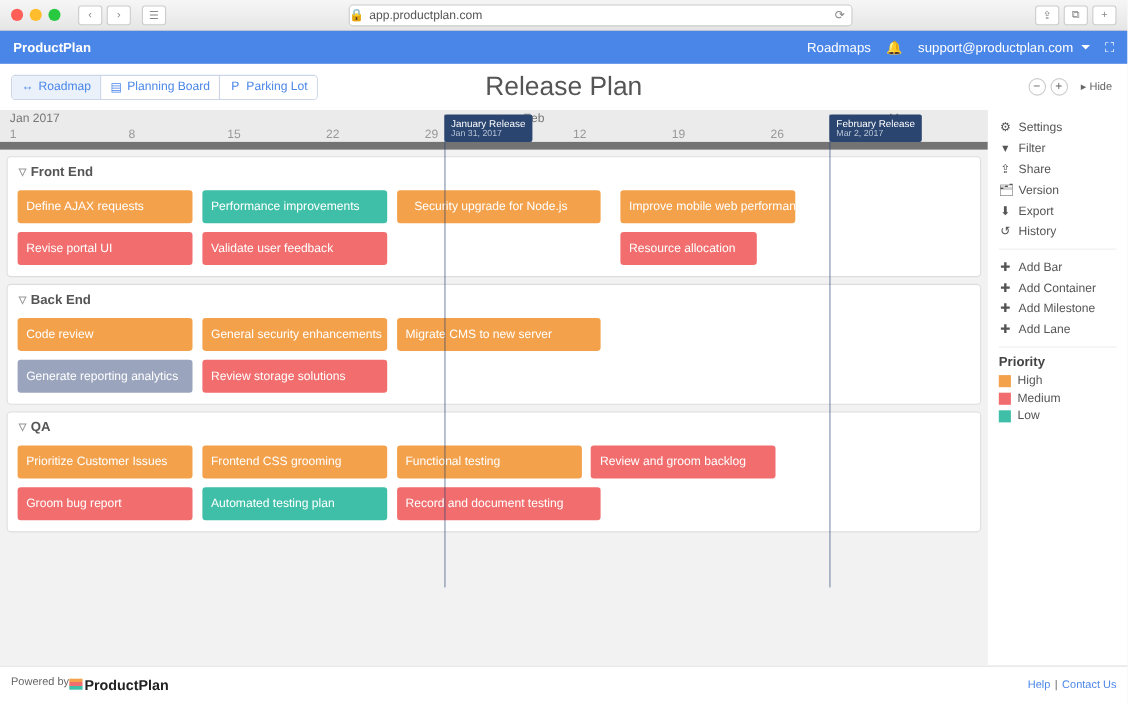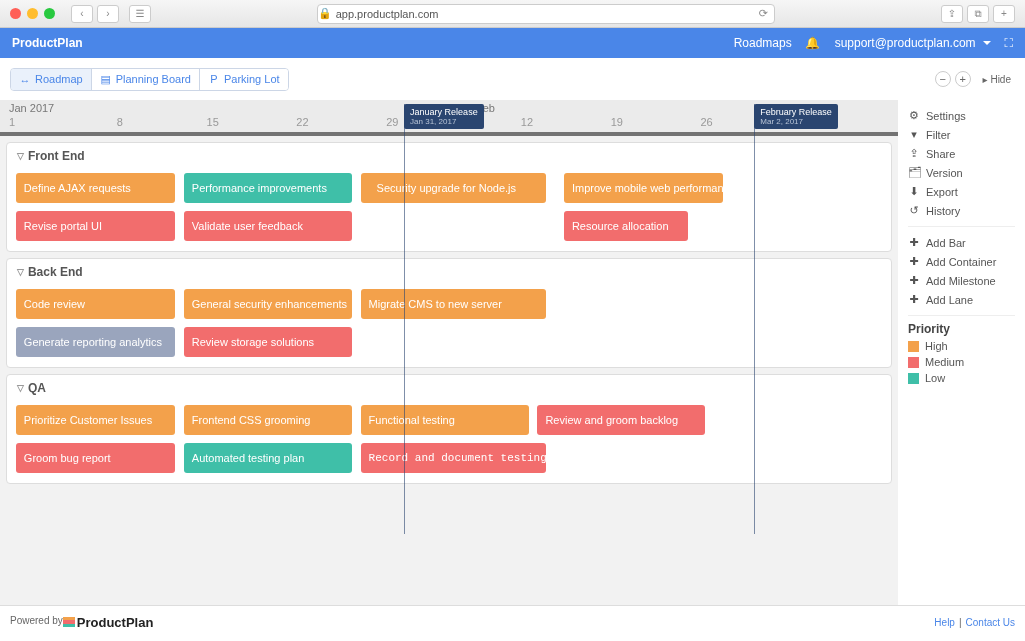--- a/index.html
+++ b/index.html
@@ -35,21 +35,21 @@
 
 .main{display:flex;height:505px;}
 .roadmap{flex:1;position:relative;overflow:hidden;background:#f2f2f2;}
 .sidebar{width:127px;padding:6px 10px;font-size:11px;color:#555;}
 .sidebar .sb-item{display:flex;align-items:center;gap:6px;padding:3px 0;cursor:pointer;}
 .sidebar .sep{height:1px;background:#eee;margin:6px 0;}
 .sidebar h4{font-size:12px;margin:6px 0 2px;color:#444;}
 .legend-item{display:flex;align-items:center;gap:6px;padding:2px 0;}
 .legend-sw{width:11px;height:11px;}
 
-.timeline-hdr{position:relative;height:36px;border-bottom:4px solid #737373;background:#ebebeb;}
+.timeline-hdr{position:relative;height:36px;border-bottom:7px solid #737373;background:#ebebeb;}
 .month-lbl{position:absolute;top:2px;font-size:11px;color:#777;}
 .day-lbl{position:absolute;top:16px;font-size:11px;color:#999;}
 
 .milestone{position:absolute;top:4px;z-index:5;}
 .milestone .flag{background:#2a4570;color:#fff;font-size:9px;padding:3px 6px;border-radius:2px;white-space:nowrap;min-width:80px;}
 .milestone .flag .date{font-size:8px;color:#b8c4d6;}
 .milestone::before{content:"";position:absolute;left:0;top:0;width:1px;height:430px;background:#2a4570;opacity:.6;}
 
 .lanes{position:absolute;top:36px;left:0;right:0;}
 .lane-box{margin:6px 6px;background:#fff;border:1px solid #ddd;border-radius:4px;padding-bottom:6px;}
@@ -112,20 +112,21 @@
       </div>
     <div class="view-tab">
         <span class="icn">▤</span>
         <span>Planning Board</span>
       </div>
     <div class="view-tab">
         <span class="icn">P</span>
         <span>Parking Lot</span>
       </div>
   </div>
+  <div class="page-title">Release Plan</div>
   <div class="zoom-ctrl">
     <div class="zoom-btn">−</div>
     <div class="zoom-btn">+</div>
     <span class="hide-link">▸ <span>Hide</span></span>
   </div>
 </div>
 
 <div class="main">
   <div class="roadmap">
     <div class="timeline-hdr" id="timeline-hdr">
@@ -200,21 +201,21 @@
           <div class="lane-body">
             <div class="row">
               <div class="bar c-high" style="left: 1%; width: 18%;">Prioritize Customer Issues</div>
               <div class="bar c-high" style="left: 20%; width: 19%;">Frontend CSS grooming</div>
               <div class="bar c-high" style="left: 40%; width: 19%;">Functional testing</div>
               <div class="bar c-med" style="left: 60%; width: 19%;">Review and groom backlog</div>
             </div>
             <div class="row">
               <div class="bar c-med" style="left: 1%; width: 18%;">Groom bug report</div>
               <div class="bar c-low" style="left: 20%; width: 19%;">Automated testing plan</div>
-              <div class="bar c-med" style="left: 40%; width: 21%; font-family: Liberation Mono, monospace;">Record and document testing</div>
+              <div class="bar c-med" style="left: 40%; width: 21%;">Record and document testing</div>
             </div>
           </div>
         </div>
       </div>
   </div>
   <div class="sidebar">
     <div class="sb-item">
         <span class="icn">⚙</span>
         <span>Settings</span>
       </div>

